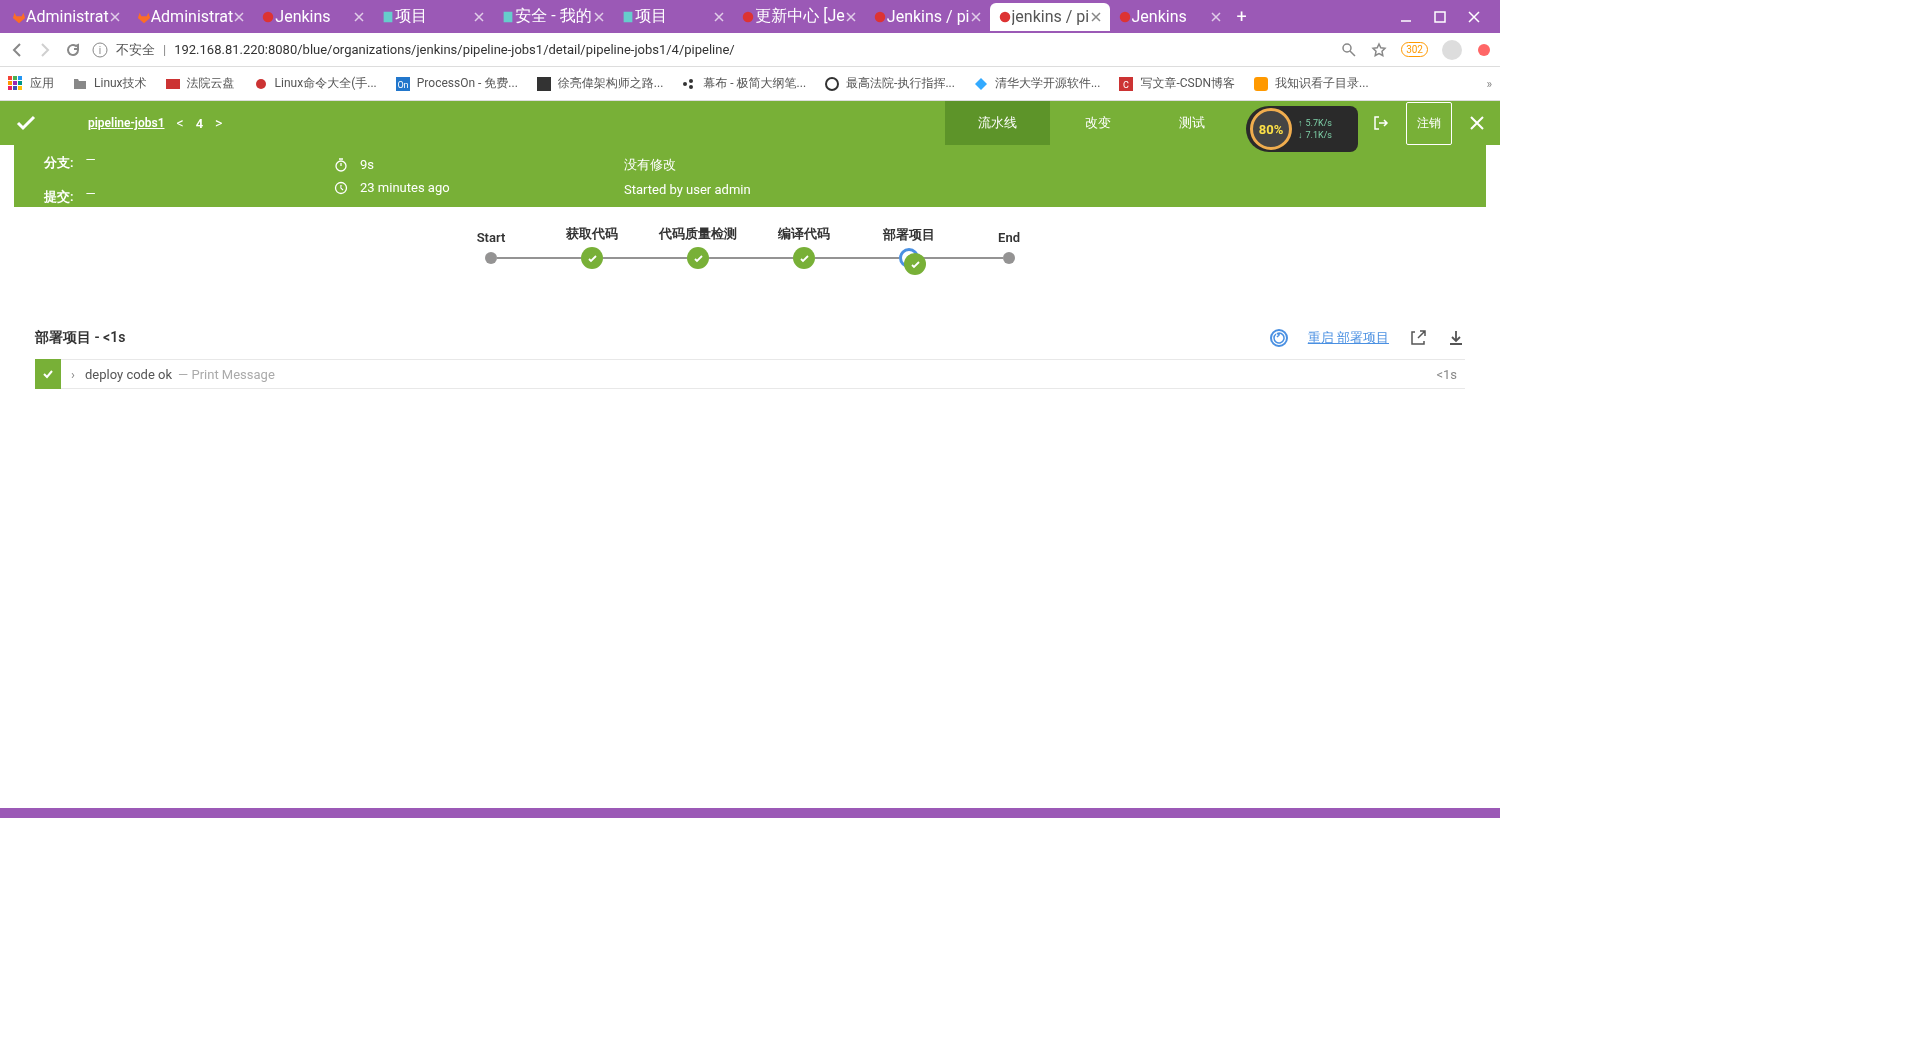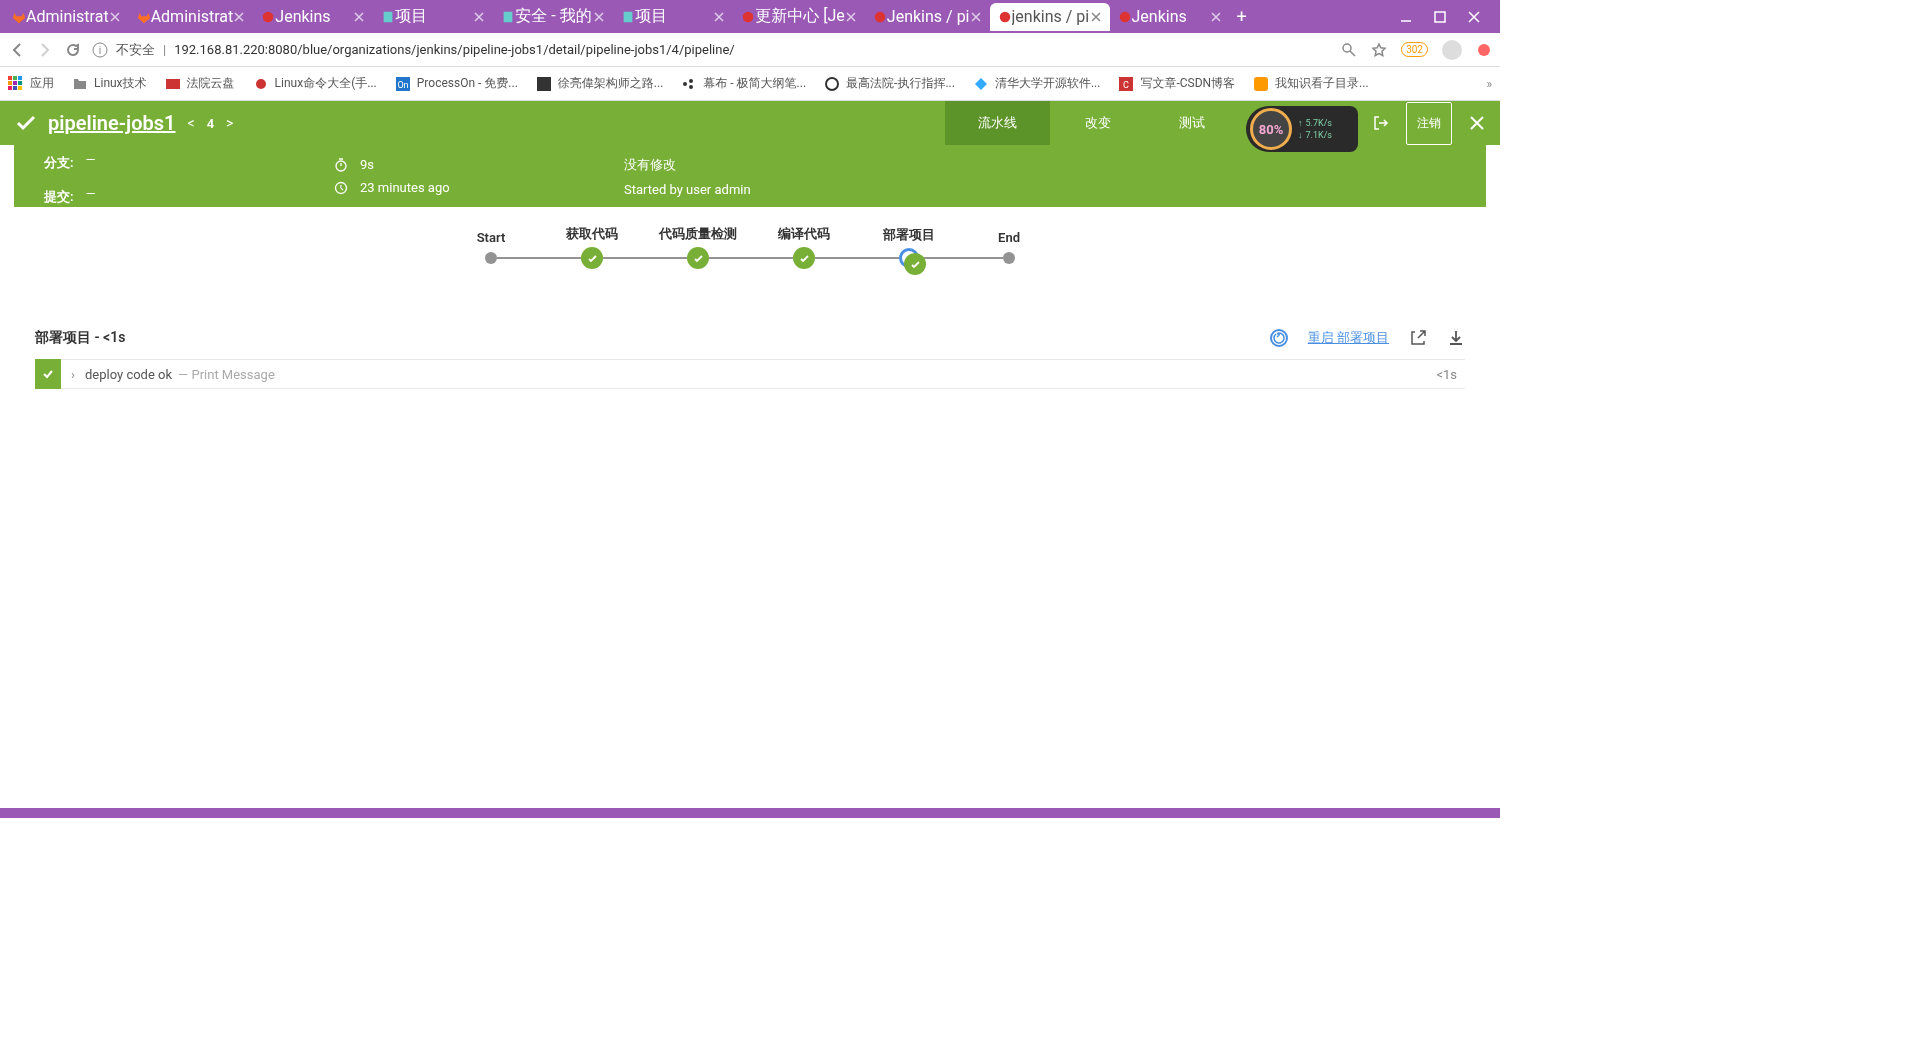--- a/index.html
+++ b/index.html
@@ -31,21 +31,21 @@
 .bookmarks-bar { height: 34px; background: #fff; border-bottom: 1px solid #ddd; display: flex; align-items: center; padding: 0 8px; gap: 18px; font-size: 12px; color: #555; }
 .bookmark { display: flex; align-items: center; gap: 6px; cursor: pointer; }
 .bm-icon { width: 16px; height: 16px; flex-shrink: 0; }
 .apps-icon { display: grid; grid-template-columns: repeat(3, 4px); grid-template-rows: repeat(3, 4px); gap: 1px; }
 .apps-icon span { background: currentColor; }
 
 
 .jenkins-header { height: 44px; background: #78b037; display: flex; align-items: center; color: #fff; padding: 0 14px; font-size: 13px; }
 .header-left { display: flex; align-items: center; gap: 10px; }
 .check-icon { width: 24px; height: 24px; }
-.pipeline-name { font-weight: 600; text-decoration: underline; font-size: 20px; }
+.pipeline-name { font-weight: 600; text-decoration: underline; font-size: 12px; margin-left: 40px; }
 .nav-arrow { font-size: 14px; cursor: pointer; padding: 0 2px; }
 .build-num { font-weight: 600; }
 .header-right { margin-left: auto; display: flex; align-items: center; gap: 2px; }
 .header-tab { padding: 0 33px; height: 44px; display: flex; align-items: center; cursor: pointer; }
 .header-tab.active { background: #5d9429; }
 .header-icon { width: 18px; height: 18px; margin: 0 6px; cursor: pointer; }
 .logout-btn { border: 1px solid #fff; padding: 12px 10px; font-size: 12px; border-radius: 2px; margin: 0 8px; cursor: pointer; }
 .close-btn { width: 18px; height: 18px; cursor: pointer; margin-left: 6px; }
 
 .jenkins-summary { height: 62px; background: #78b037; display: flex; color: #fff; padding: 0 30px; font-size: 13px; border-right: 14px solid #fff; border-left: 14px solid #fff; }
@@ -82,21 +82,21 @@
 
 .step-row { display: flex; align-items: center; height: 30px; border-top: 1px solid #e8e8e8; border-bottom: 1px solid #e8e8e8; font-size: 13px; }
 .step-status { width: 26px; height: 30px; background: #78b037; display: flex; align-items: center; justify-content: center; }
 .step-chevron { width: 24px; text-align: center; color: #888; cursor: pointer; }
 .step-name { color: #555; }
 .step-desc { color: #aaa; margin-left: 6px; }
 .step-time { margin-left: auto; color: #888; padding-right: 8px; }
 
 
 .net-badge { position: absolute; top: 106px; right: 142px; width: 112px; height: 46px; background: #2a2a2a; border-radius: 23px 8px 8px 23px; display: flex; align-items: center; padding: 0 10px 0 4px; gap: 6px; z-index: 10; }
-.net-circle { width: 42px; height: 42px; border-radius: 50%; border: 3px solid #f0ad4e; display: flex; align-items: center; justify-content: center; color: #f9a8d4; font-size: 13px; font-weight: bold; background: #444; }
+.net-circle { width: 42px; height: 42px; border-radius: 50%; border: 3px solid #f0ad4e; display: flex; align-items: center; justify-content: center; color: #fde047; font-size: 13px; font-weight: bold; background: #444; }
 .net-speeds { display: flex; flex-direction: column; gap: 2px; font-size: 9px; color: #7ed0a8; }
 .net-speed { display: flex; align-items: center; gap: 3px; }
 .net-speed.down { color: #7ed0a8; }
 
 
 .taskbar { position: absolute; bottom: 0; left: 0; right: 0; height: 10px; background: #9b59b6; }
 
 svg { display: block; }
 </style>
 </head>

